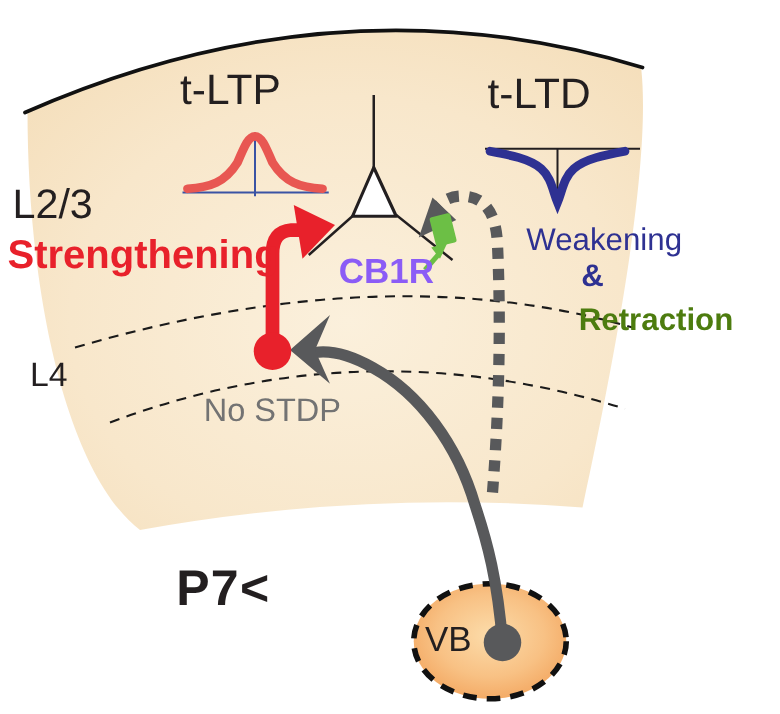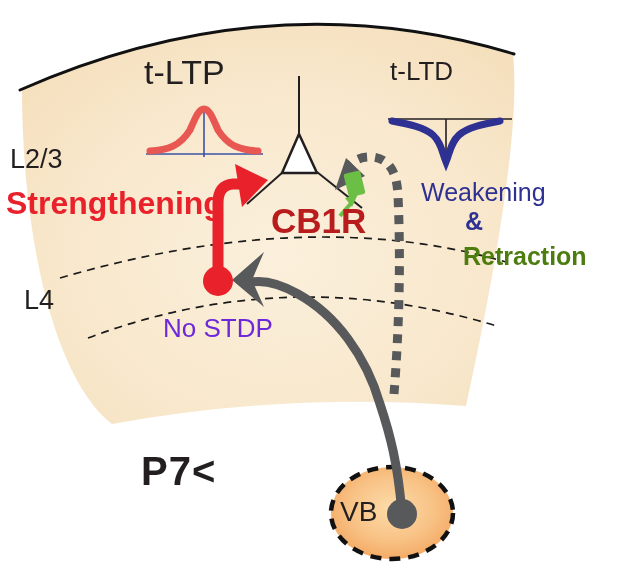--- a/index.html
+++ b/index.html
@@ -6,29 +6,29 @@
   .stage{
     position:relative;
     width:617px;height:571px;
     background:#ffffff;
     font-family:"Liberation Sans", sans-serif;
     overflow:hidden;
   }
   .stage svg{position:absolute;left:0;top:0;}
   .lbl{position:absolute;line-height:1;white-space:nowrap;color:#231f20;}
   .lbl-tltp{left:144px;top:55px;font-size:34px;}
-  .lbl-tltd{left:390px;top:58px;font-size:26px;}
-  .lbl-l23{left:10px;top:146px;font-size:27px;}
+  .lbl-tltd{left:390px;top:58px;font-size:34px;}
+  .lbl-l23{left:10px;top:146px;font-size:33px;}
   .lbl-l4{left:24px;top:287px;font-size:27px;}
   .lbl-strength{left:6px;top:187px;font-size:32px;font-weight:bold;color:#e8212b;}
   .lbl-weak1{left:421px;top:180px;font-size:25px;font-weight:normal;color:#2e3192;}
   .lbl-weak2{left:465px;top:209px;font-size:25px;font-weight:bold;color:#2e3192;}
   .lbl-weak3{left:463px;top:244px;font-size:25px;font-weight:bold;color:#4d7c0f;}
-  .lbl-cb1r{left:271px;top:203px;font-size:35px;font-weight:bold;color:#b91c1c;}
-  .lbl-nostdp{left:163px;top:315px;font-size:26px;color:#6d28d9;}
+  .lbl-cb1r{left:271px;top:203px;font-size:28px;font-weight:bold;color:#8b5cf6;}
+  .lbl-nostdp{left:163px;top:315px;font-size:26px;color:#737373;}
   .lbl-age{left:141px;top:451px;font-size:40px;font-weight:bold;letter-spacing:1px;}
   .lbl-vb{left:340px;top:498px;font-size:28px;}
 </style>
 </head>
 <body>
 
 <div class="stage">
 
   <svg width="624" height="571" viewBox="0 0 624 571">
     <defs>

